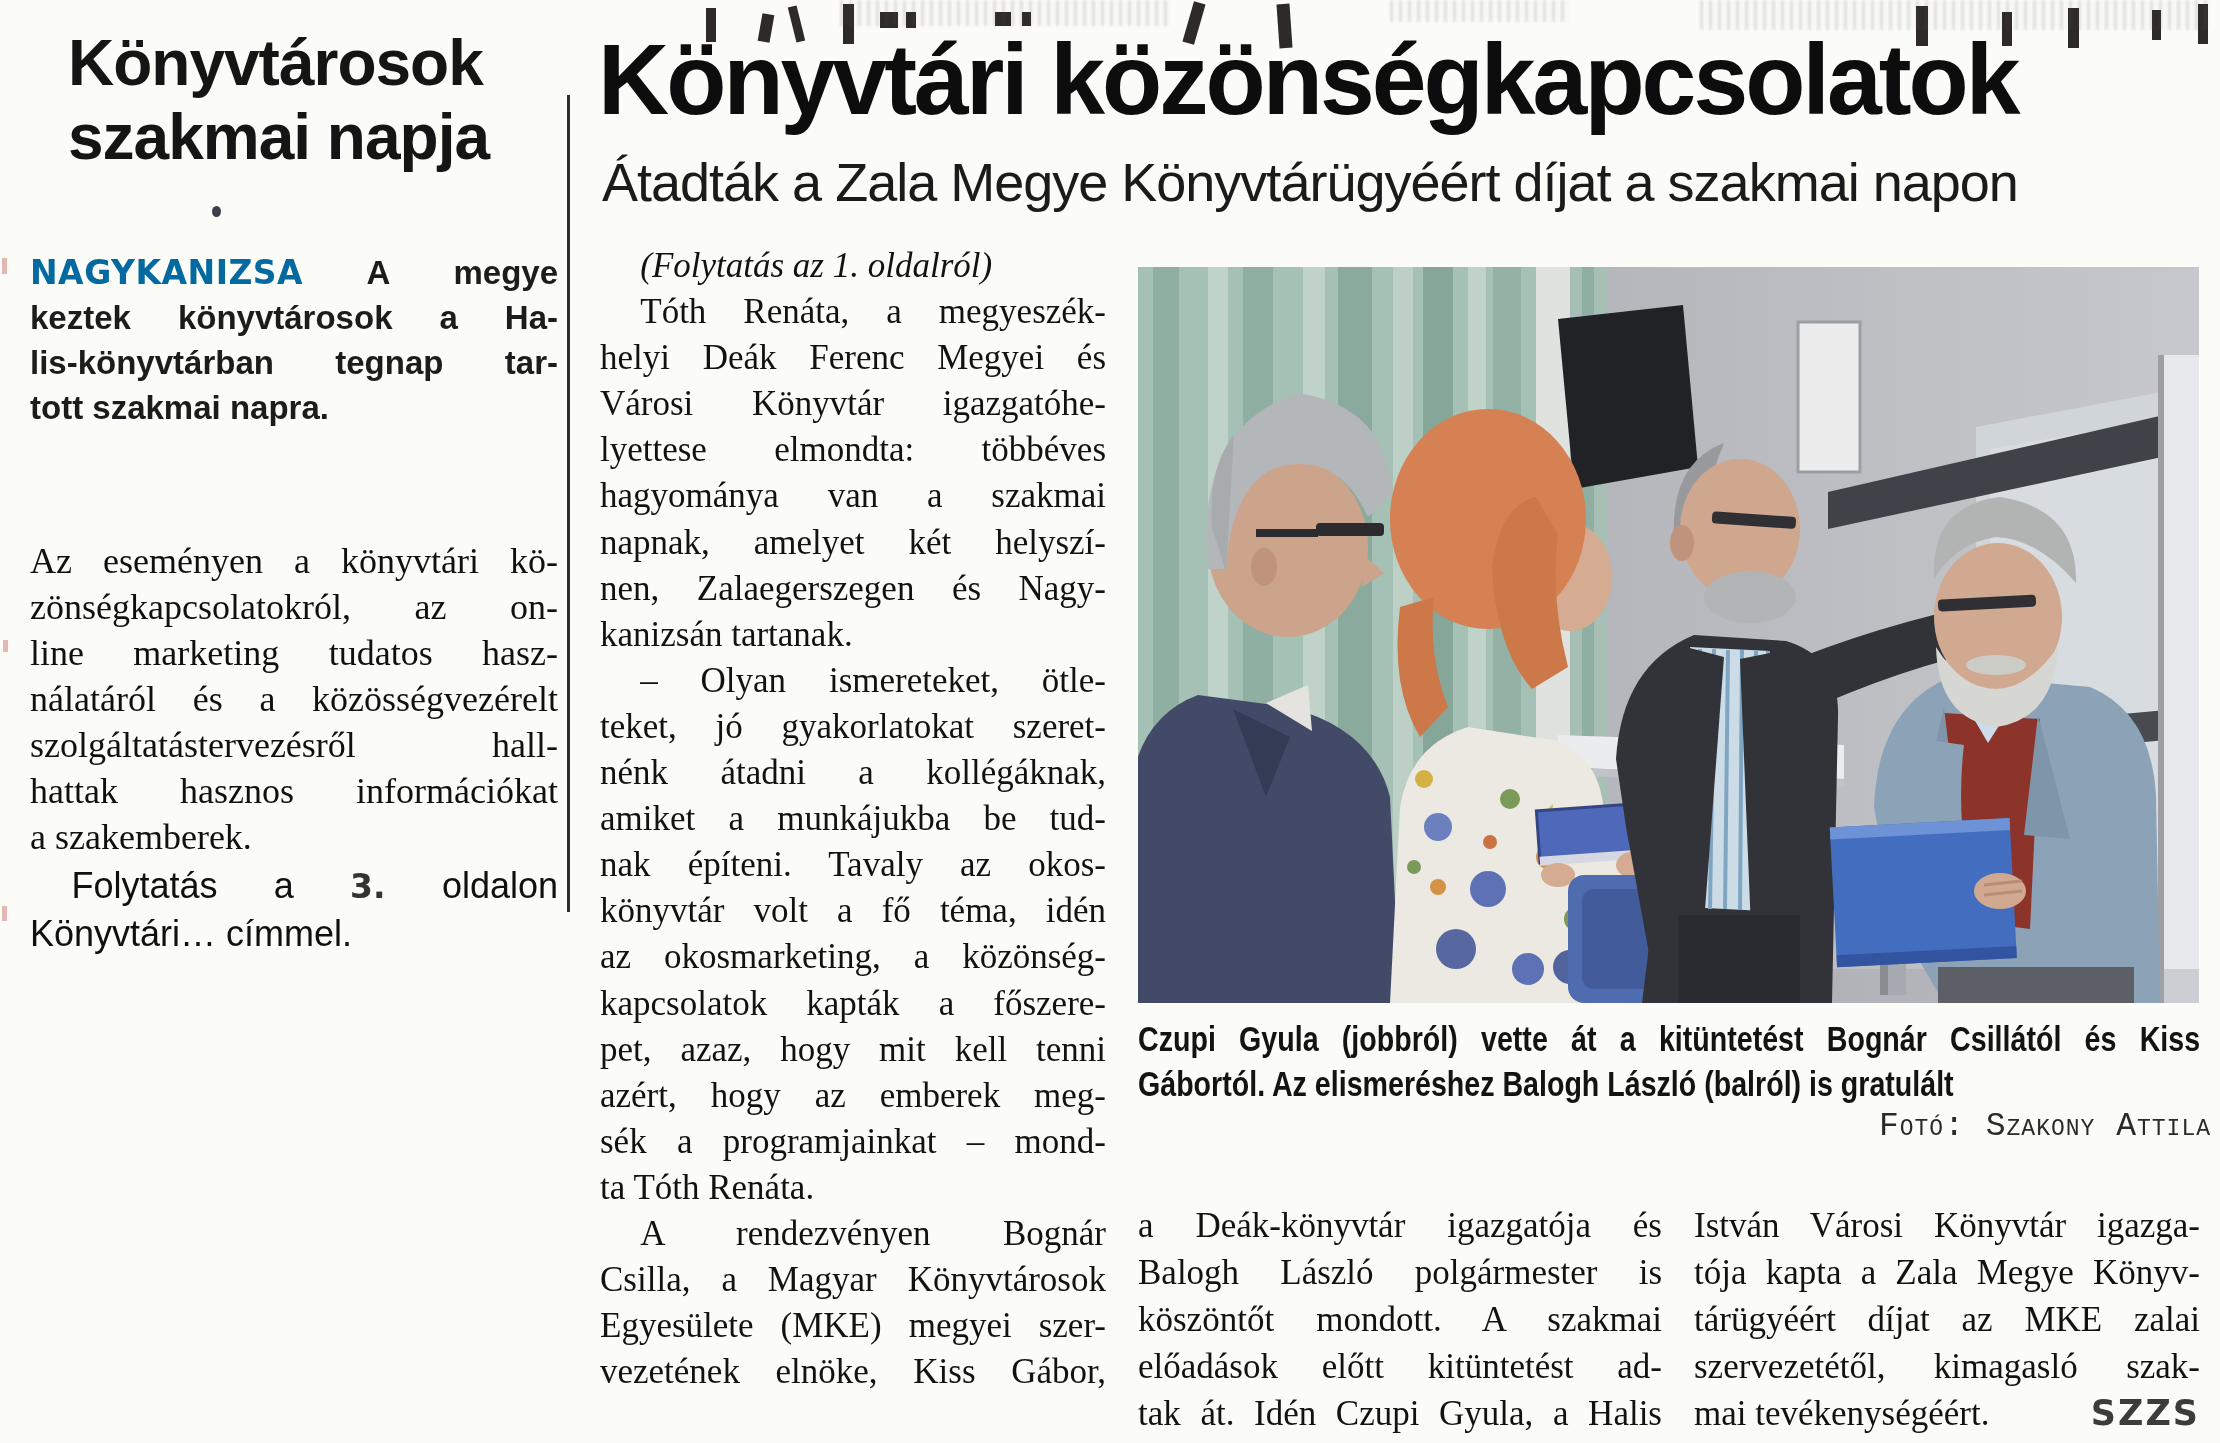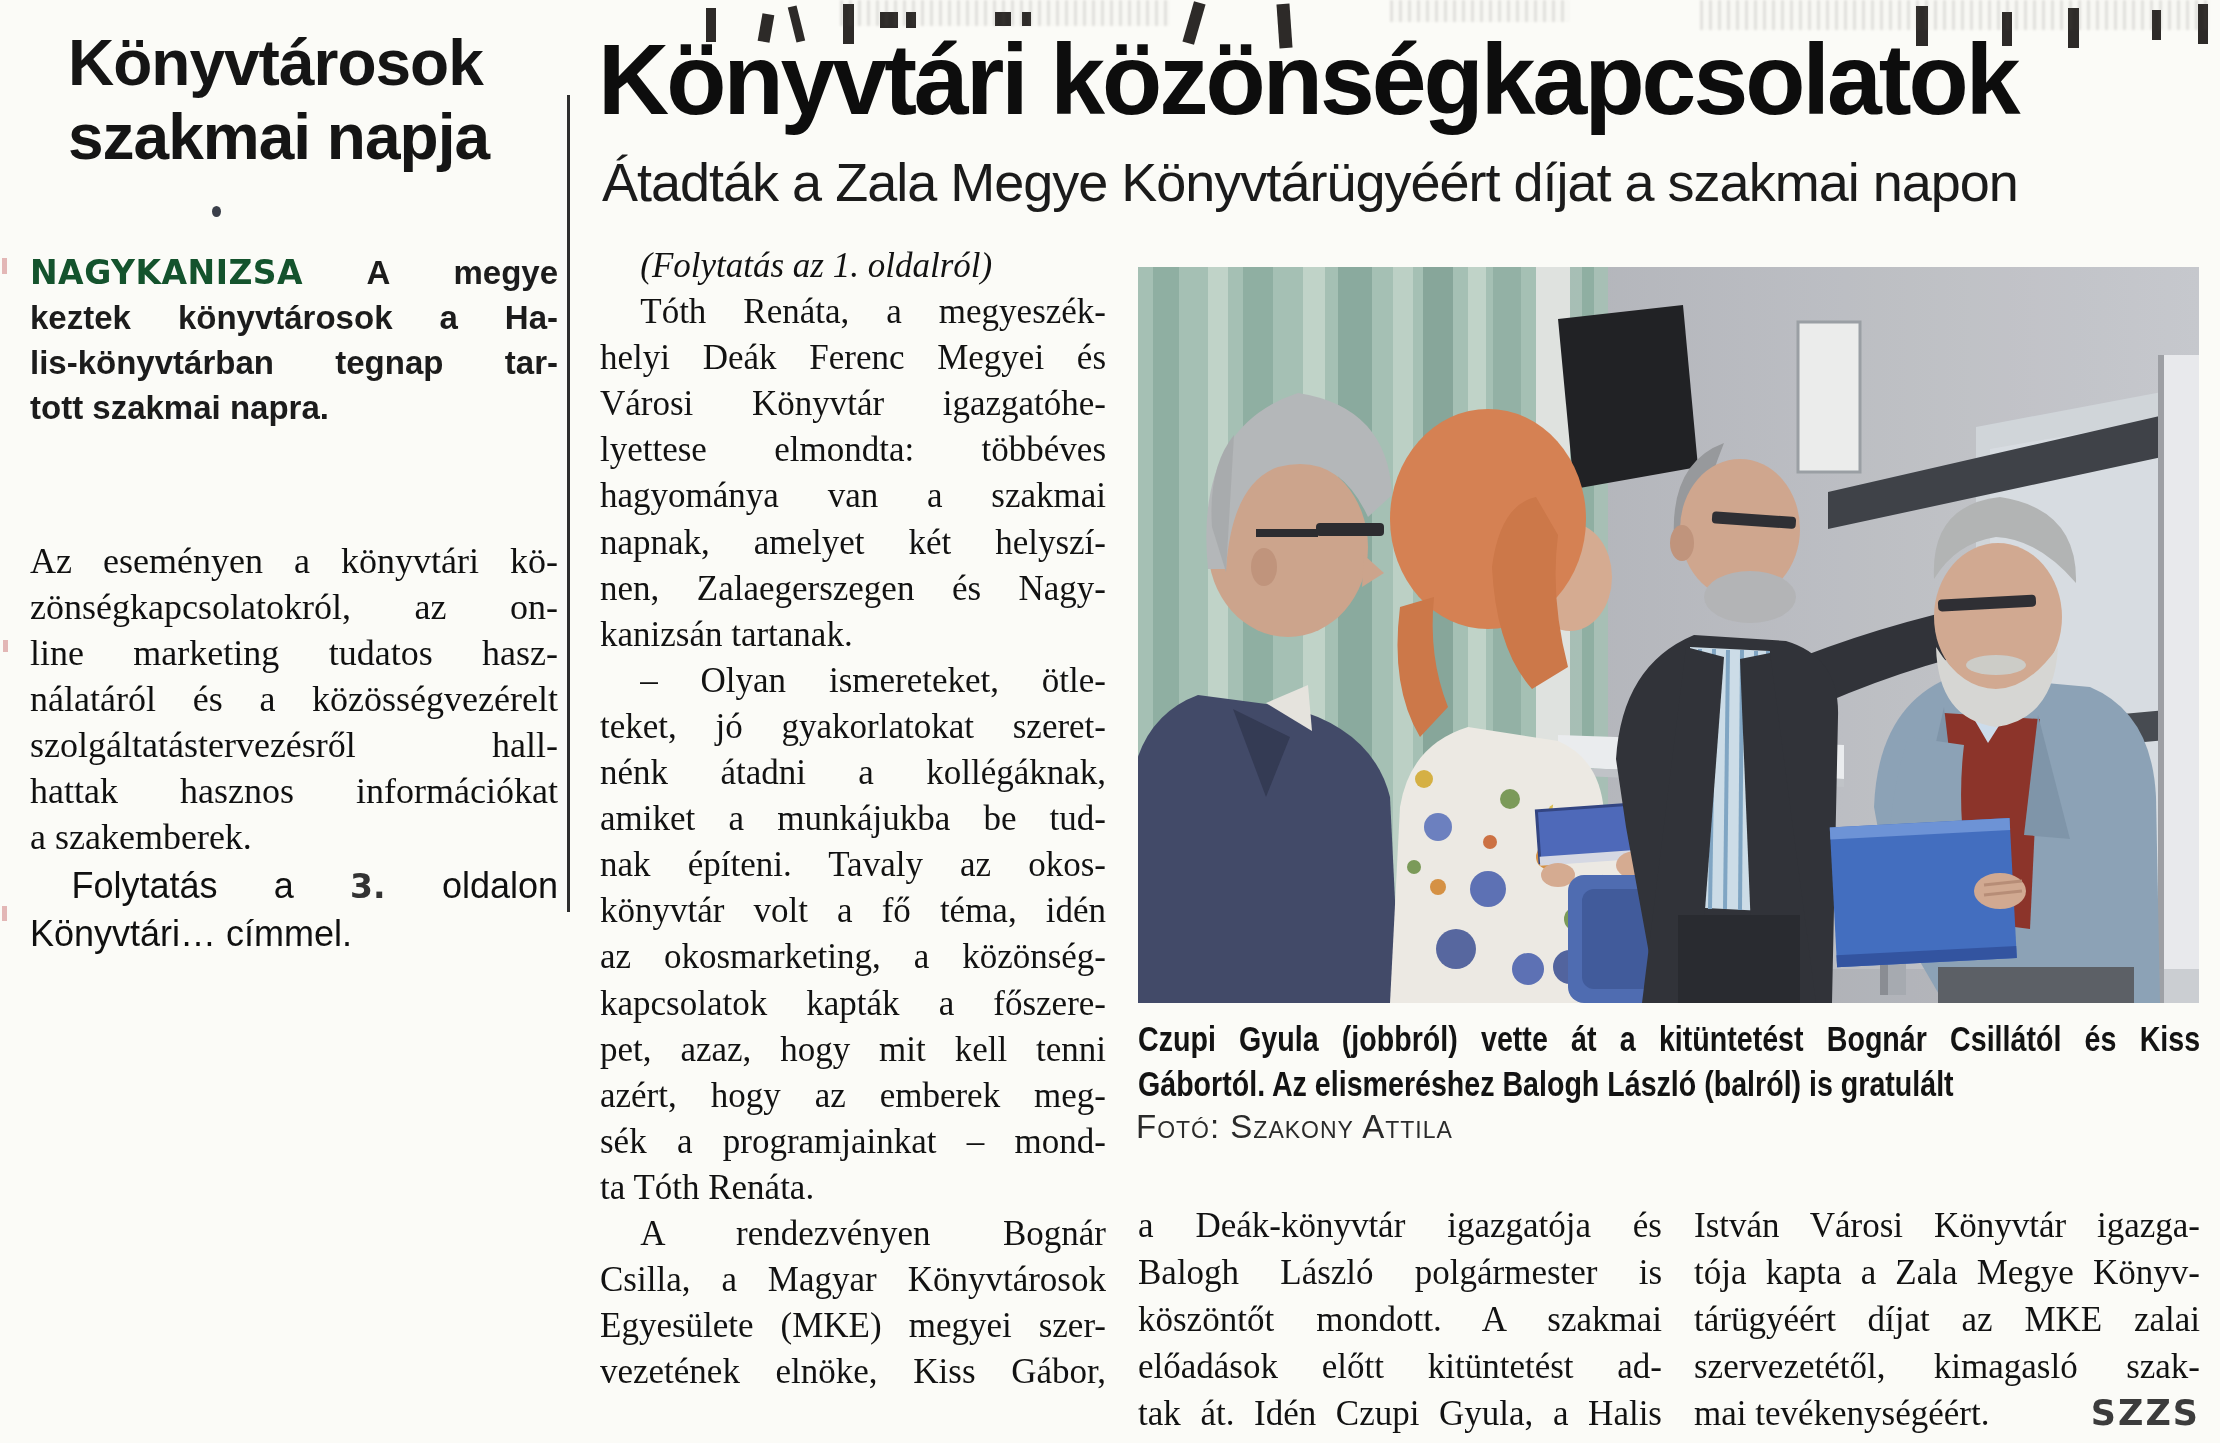--- a/index.html
+++ b/index.html
@@ -10,43 +10,43 @@
   .ln.nj{text-align-last:left;}
   .ln.ind{text-indent:1.15em;}
   .ln.it{font-style:italic;}
   .abs{position:absolute;}
   .nowrap{white-space:nowrap;}
   
   #left-headline{left:30px;top:26px;width:530px;font-weight:bold;font-size:64px;line-height:74px;
         letter-spacing:-1px;color:#151515;margin-left:38px;}
   #headline-dot{left:212px;top:206px;width:9px;height:11px;background:#3a3f4a;border-radius:50% ;}
   #left-lead{left:30px;top:250px;width:528px;font-weight:bold;font-size:33px;line-height:45px;color:#1c1c1c;}
-  #left-lead .dateline{font-family:"DejaVu Sans",sans-serif;letter-spacing:.5px;color:#14532d;}
+  #left-lead .dateline{font-family:"DejaVu Sans",sans-serif;letter-spacing:.5px;color:#0369a1;}
   #left-body{left:30px;top:538px;width:528px;font-family:"Liberation Serif","DejaVu Serif",serif;
         font-size:36px;line-height:46px;}
   #left-cont{left:30px;top:862px;width:528px;font-size:36px;line-height:47px;}
   #left-cont b{font-family:"DejaVu Sans",sans-serif;font-size:33px;color:#333;}
   #divider{left:567px;top:95px;width:2.5px;height:817px;background:#2e2e2e;}
   
   #main-headline{left:598px;top:28px;width:1615px;font-weight:bold;font-size:100px;line-height:102px;
         letter-spacing:-3px;color:#0d0d0d;transform:scaleX(.985);transform-origin:left top;}
   #main-subtitle{left:602px;top:152px;width:1615px;font-size:54px;line-height:60px;letter-spacing:-1px;color:#1b1b1b;}
   
   .serifcol{font-family:"Liberation Serif","DejaVu Serif",serif;font-size:35px;line-height:46.1px;color:#121212;}
   #col1{left:600px;top:243px;width:506px;}
   #col2{left:1138px;top:1202px;width:524px;line-height:47px;}
   #col3{left:1694px;top:1202px;width:506px;line-height:47px;}
   #col3-last{display:flex;justify-content:space-between;align-items:flex-end;}
   #col3-last b{font-family:"DejaVu Sans",sans-serif;font-size:35px;letter-spacing:2px;color:#3c3c3c;}
   
   #photo{left:1138px;top:267px;width:1061px;height:736px;background:#b9bbc0;}
   #caption{left:1138px;top:1016px;width:1300px;font-weight:bold;font-size:35px;line-height:45px;
         transform:scaleX(.817);transform-origin:left top;color:#131313;}
-  #credit{left:1136px;top:1108px;width:1012px;text-align:left;font-variant:small-caps;
-        font-size:33px;letter-spacing:1px;color:#2a2a2a;}
+  #credit{left:1199px;top:1108px;width:1012px;text-align:right;font-variant:small-caps;
+        font-size:33px;letter-spacing:1px;color:#2a2a2a;font-family:Liberation Mono, monospace;}
   
   #top-noise i{position:absolute;background:#2d2a28;display:block;}
   .smudge{position:absolute;background:repeating-linear-gradient(90deg,rgba(90,85,80,.35) 0 3px,rgba(120,115,110,.05) 3px 9px);
         filter:blur(1px);opacity:.45;}
   .pink{position:absolute;width:5px;background:#d99a9a;opacity:.7;}
 </style>
 </head>
 <body>
 
 <div id="page">

